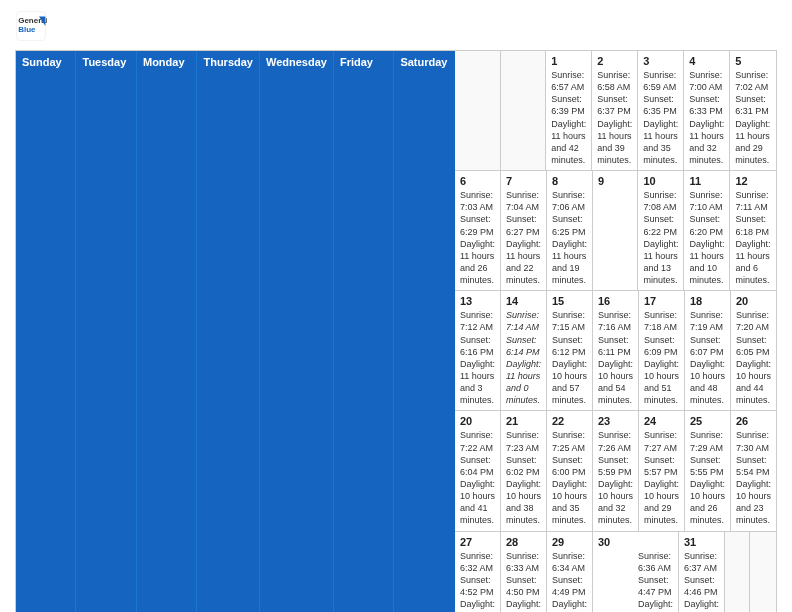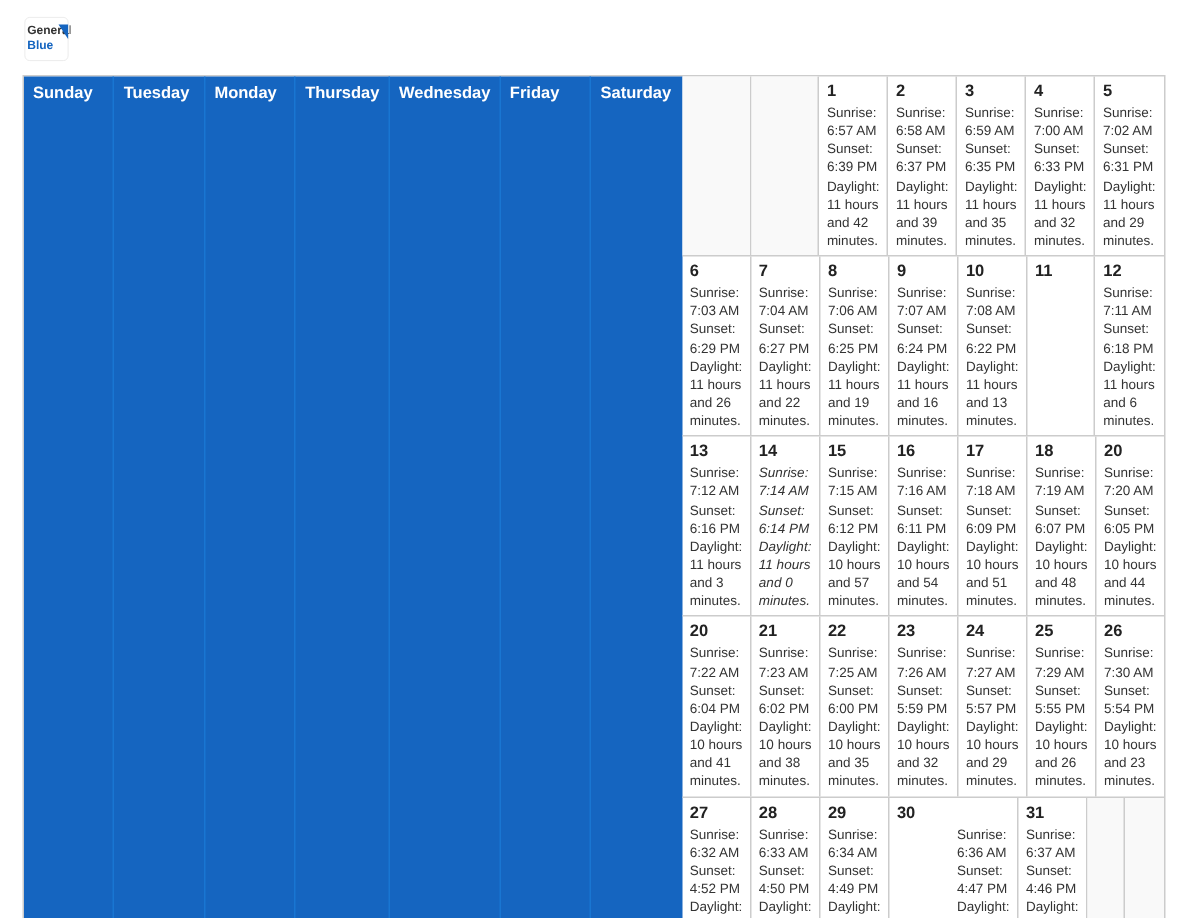--- a/index.html
+++ b/index.html
@@ -175,32 +175,32 @@
 Daylight: 11 hours and 22 minutes.</div>
           </div>
           <div class="cal-cell">
             <div class="day-num">8</div>
             <div class="cell-info" style="white-space: pre-line;">Sunrise: 7:06 AM
 Sunset: 6:25 PM
 Daylight: 11 hours and 19 minutes.</div>
           </div>
           <div class="cal-cell">
             <div class="day-num">9</div>
-            <div class="cell-info" style="white-space: pre-line;">Sunrise: 7:07 AM
-Sunset: 6:24 PM
-Daylight: 11 hours and 16 minutes.</div>
           </div>
           <div class="cal-cell">
             <div class="day-num">10</div>
             <div class="cell-info" style="white-space: pre-line;">Sunrise: 7:08 AM
 Sunset: 6:22 PM
 Daylight: 11 hours and 13 minutes.</div>
           </div>
           <div class="cal-cell">
             <div class="day-num">11</div>
+            <div class="cell-info" style="white-space: pre-line;">Sunrise: 7:10 AM
+Sunset: 6:20 PM
+Daylight: 11 hours and 10 minutes.</div>
           </div>
           <div class="cal-cell">
             <div class="day-num">12</div>
             <div class="cell-info" style="white-space: pre-line;">Sunrise: 7:11 AM
 Sunset: 6:18 PM
 Daylight: 11 hours and 6 minutes.</div>
           </div>
         </div>
         <div class="cal-row">
           <div class="cal-cell">

